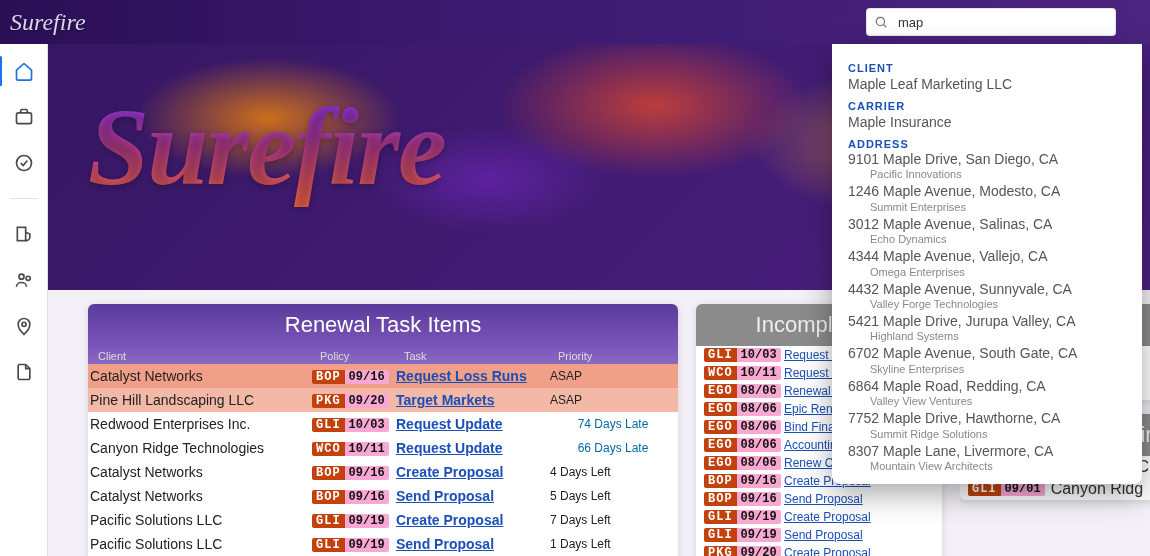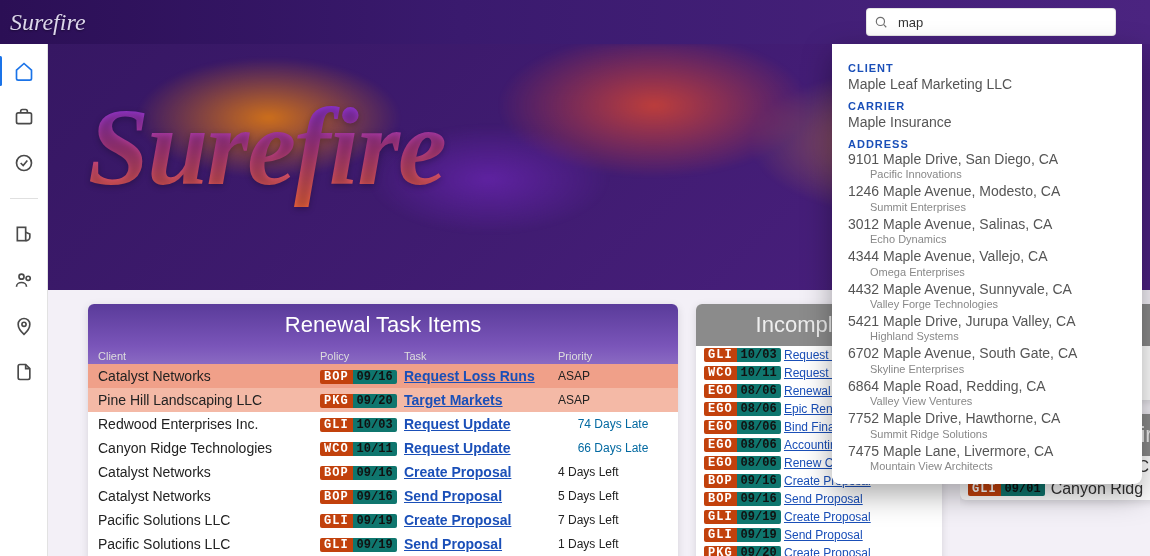--- a/index.html
+++ b/index.html
@@ -30,26 +30,26 @@
      text-shadow:0 2px 6px rgba(0,0,0,.25); letter-spacing:-2px; }
   .panels { position:absolute; top:260px; left:40px; right:-40px; bottom:-40px; display:flex; gap:18px; }
   .panel { background:#fff; border-radius:6px; box-shadow:0 2px 8px rgba(0,0,0,.12); overflow:hidden; }
   .panel.renewals { width:590px; }
   .panel.incomplete { width:246px; }
   .panel.right { width:230px; }
   .panel-head { height:42px; background:linear-gradient(180deg,#5a3b9a 0%,#7a55b9 100%); color:#fff; display:flex; align-items:center; justify-content:center; font-size:22px; font-weight:500; }
   .panel-head.gray { background:#8b8b8b; color:#eee; }
   .table-head { display:flex; padding:4px 10px 2px; font-size:11px; color:#ddd; background:linear-gradient(180deg,#7a55b9 0%,#8a6ac2 100%); }
   .col-client{flex:0 0 222px;} .col-policy{flex:0 0 84px;} .col-task{flex:0 0 154px;} .col-priority{flex:1;}
-  .row { display:flex; align-items:center; padding:3px 10px; font-size:14px; height:24px; }
+  .row { display:flex; align-items:center; padding:3px 2px; font-size:14px; height:24px; }
   .row.hot { background:#f0a089; }
   .row.hot2 { background:#f4b9a6; }
   .tag { display:inline-flex; align-items:center; font-family:"Courier New",monospace; font-weight:bold; font-size:12px; height:18px; }
   .tag .code { background:#c2410c; color:#fff; padding:0 4px; border-radius:2px 0 0 2px; letter-spacing:1px; }
-  .tag .date { background:#0f766e; color:#111; padding:0 4px; border-radius:0 2px 2px 0; }
+  .tag .date { background:#f9a8d4; color:#111; padding:0 4px; border-radius:0 2px 2px 0; }
   .task-link { color:var(--linkblue); text-decoration:underline; font-weight:600; cursor:pointer; }
   .priority { font-size:12px; }
   .priority.late { color:#0369a1;text-align:center; }
   .incomplete .row { padding:2px 8px; font-size:12px; height:18px; }
   .incomplete .task-link { font-weight:500; font-size:12px; }
   .right .item { padding:6px 10px; color:#666; font-size:13px; }
   .right .expire { display:flex; align-items:center; gap:6px; padding:2px 8px; }
   
   .dropdown { position:absolute; top:44px; right:8px; width:310px; background:#fff; border-radius:0 0 8px 8px; box-shadow:0 10px 30px rgba(0,0,0,.35); z-index:20; padding:10px 16px 8px; max-height:440px; overflow:hidden; }
   .dd-section { font-size:11px; font-weight:700; letter-spacing:1px; color:#1a4fb8; margin:8px 0 2px; }
@@ -89,21 +89,21 @@
       <div class="dd-addr">4432 Maple Avenue, Sunnyvale, CA</div>
       <div class="dd-sub">Valley Forge Technologies</div>
       <div class="dd-addr">5421 Maple Drive, Jurupa Valley, CA</div>
       <div class="dd-sub">Highland Systems</div>
       <div class="dd-addr">6702 Maple Avenue, South Gate, CA</div>
       <div class="dd-sub">Skyline Enterprises</div>
       <div class="dd-addr">6864 Maple Road, Redding, CA</div>
       <div class="dd-sub">Valley View Ventures</div>
       <div class="dd-addr">7752 Maple Drive, Hawthorne, CA</div>
       <div class="dd-sub">Summit Ridge Solutions</div>
-      <div class="dd-addr">7475 Maple Lane, Livermore, CA</div>
+      <div class="dd-addr">8307 Maple Lane, Livermore, CA</div>
       <div class="dd-sub">Mountain View Architects</div>
     </div>
 </div>
 
 <div class="shell">
   <div class="sidebar" id="sidebar">
       <div class="nav-icon active">
         <svg viewBox="0 0 24 24" fill="none" stroke="currentColor" stroke-width="2">
           <path d="M3 11l9-8 9 8v10a2 2 0 0 1-2 2H5a2 2 0 0 1-2-2z"></path>
         </svg>

